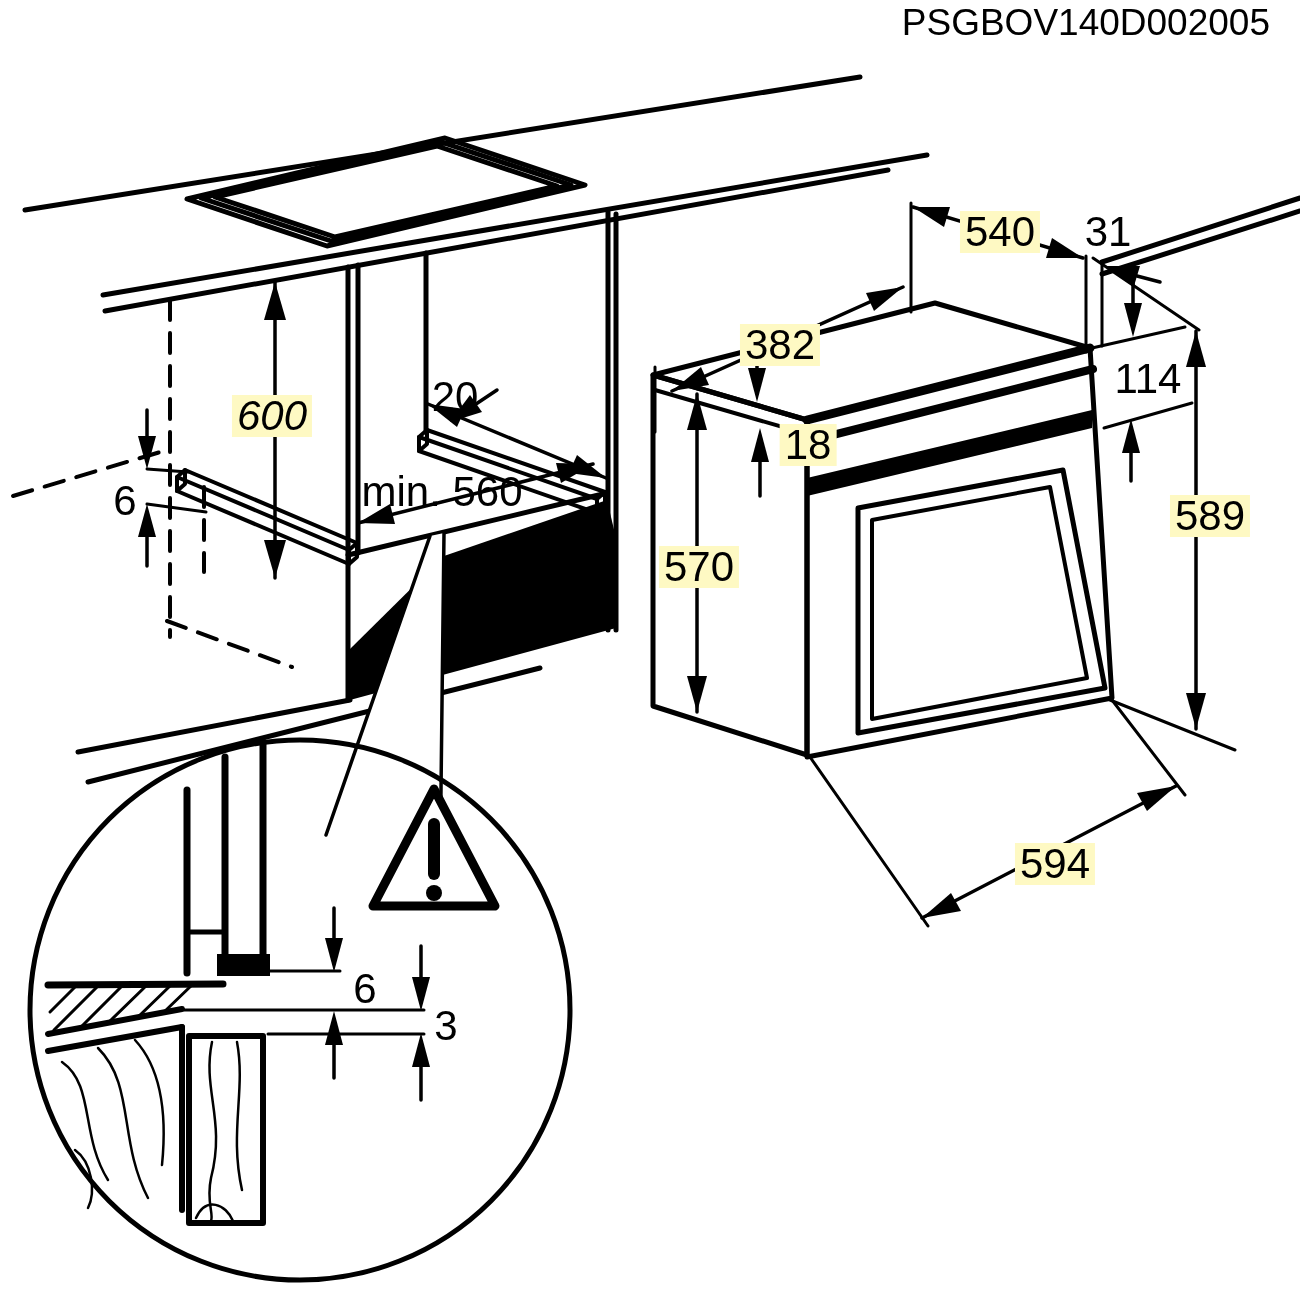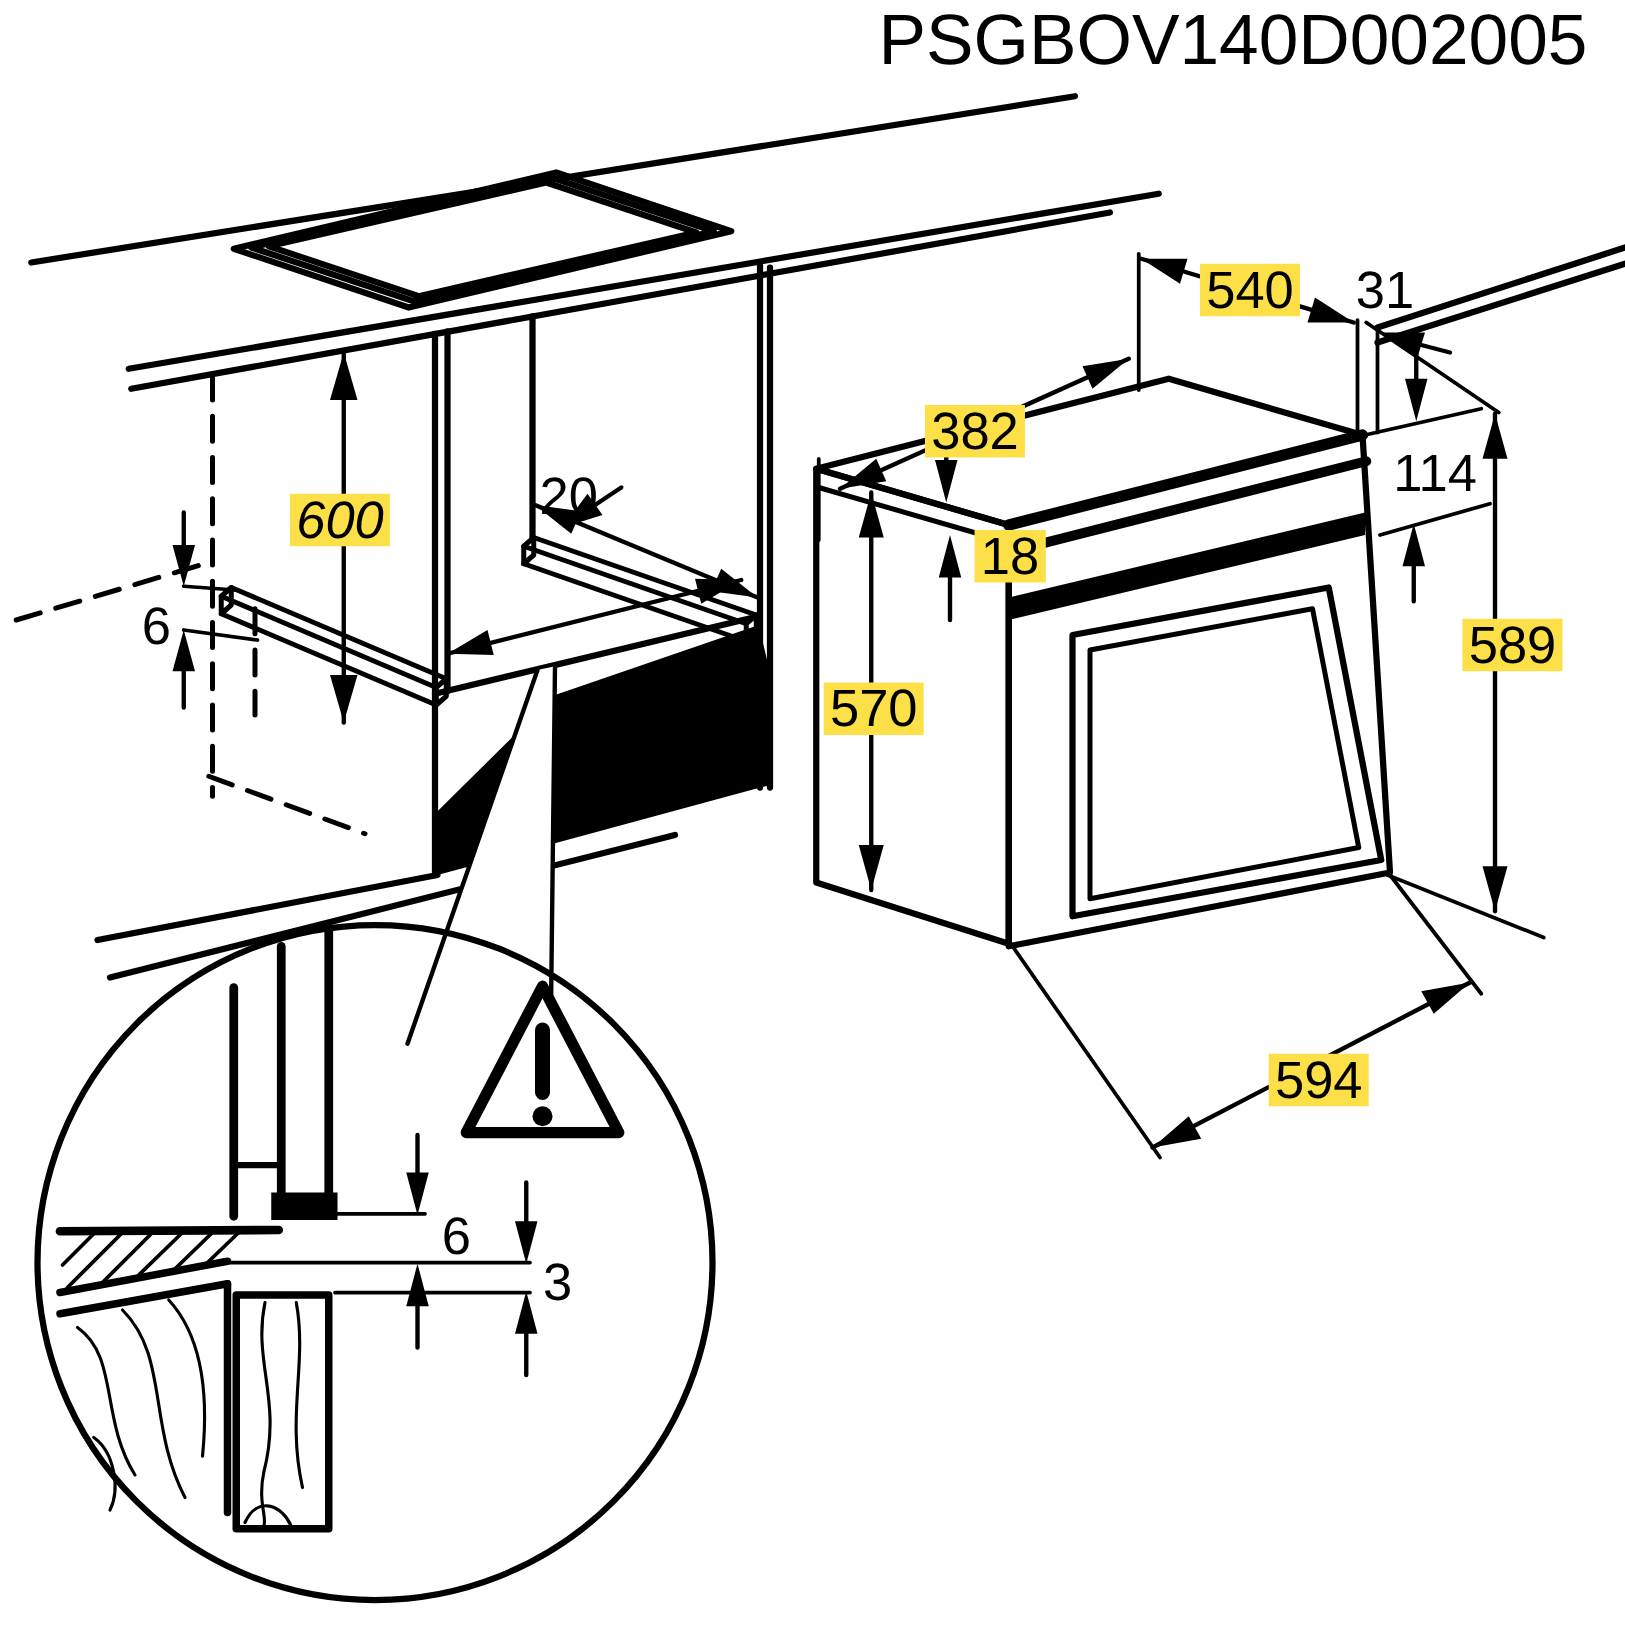--- a/index.html
+++ b/index.html
@@ -1,22 +1,22 @@
 <!DOCTYPE html>
 <html><head>
 <meta charset="utf-8">
 <style>
   html,body{margin:0;padding:0;background:#fff;}
   .stage{position:relative;width:1300px;height:1300px;background:#fff;overflow:hidden;
          font-family:"Liberation Sans",sans-serif;color:#000;}
   .stage svg{position:absolute;left:0;top:0;}
   .lbl{position:absolute;transform:translate(-50%,-50%);font-size:42px;line-height:1;
        white-space:nowrap;color:#000;}
-  .lbl.bg{background:#fde047;padding:0 5px;}
-  .title{position:absolute;top:4px;right:30px;font-size:57px;line-height:1;color:#000;}
+  .lbl.bg{background:#fef9c3;padding:0 5px;}
+  .title{position:absolute;top:4px;right:30px;font-size:37px;line-height:1;color:#000;}
 </style>
 </head>
 <body>
 
 <div class="stage">
 
 <svg width="1300" height="1300" viewBox="0 0 1300 1300">
   <g stroke="#000" fill="none" stroke-linecap="round" stroke-linejoin="round">
 
     <g>
@@ -200,20 +200,21 @@
       </g>
     </g>
 
   </g>
 </svg>
 
 <div class="title">PSGBOV140D002005</div>
 
 <div class="lbl bg" style="left:272px;top:416px;font-style:italic;">600</div>
 <div class="lbl" style="left:455px;top:397px;text-align:center;">20</div>
+<div class="lbl" style="left:442px;top:492px;">min. 560</div>
 <div class="lbl" style="left:125px;top:501px;">6</div>
 <div class="lbl bg" style="left:780px;top:345px;">382</div>
 <div class="lbl bg" style="left:1000px;top:232px;">540</div>
 <div class="lbl" style="left:1108px;top:232px;">31</div>
 <div class="lbl bg" style="left:808px;top:445px;">18</div>
 <div class="lbl" style="left:1148px;top:379px;">114</div>
 <div class="lbl bg" style="left:699px;top:567px;">570</div>
 <div class="lbl bg" style="left:1210px;top:516px;">589</div>
 <div class="lbl bg" style="left:1055px;top:864px;">594</div>
 <div class="lbl" style="left:365px;top:989px;">6</div>

